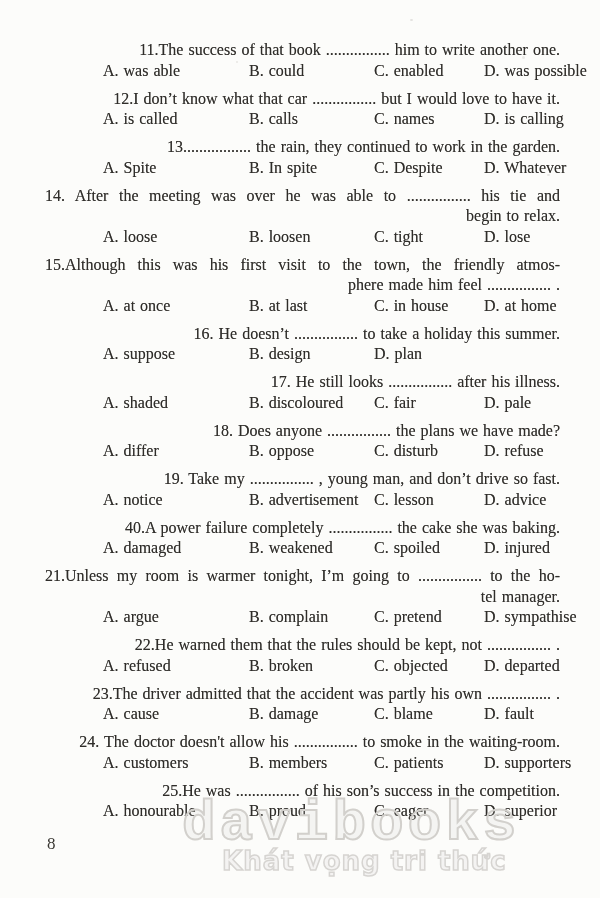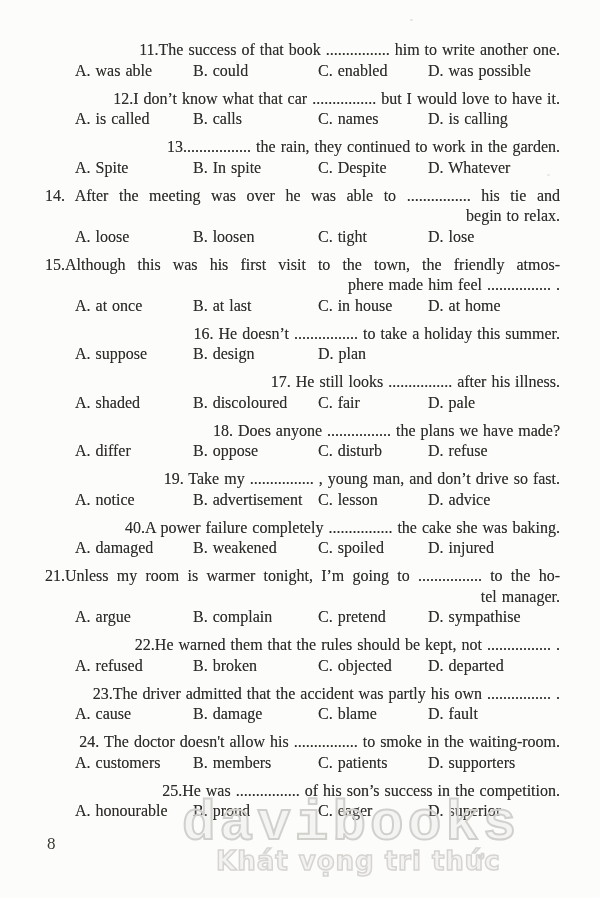--- a/index.html
+++ b/index.html
@@ -41,40 +41,40 @@
     white-space:normal;
     text-align:justify;
     text-align-last:justify;
   }
   .q-options{
     display:flex;
     padding-left:30px;
     text-shadow:0 0 0.4px rgba(60,58,52,0.55);
   }
   .opt{flex:0 0 auto;white-space:nowrap;padding-right:8px;box-sizing:border-box;}
-  .o-a{min-width:118px;}
-  .o-b{min-width:125px;}
+  .o-a{min-width:118px;margin-left:28px;}
+  .o-b{min-width:125px;margin-left:28px;}
   .o-c{min-width:110px;}
   .o-d{min-width:0;}
   
   .wm-brand{
     position:absolute;
     left:138px;top:792px;
     font-family:Liberation Mono, monospace;
     font-weight:bold;
     font-size:56px;
     letter-spacing:4px;
     color:rgba(210,208,204,0.18);
     -webkit-text-stroke:2px var(--wm);
     user-select:none;
     margin-left:44px;
   }
   .wm-slogan{
     position:absolute;
-    left:216px;top:846px;
+    left:222px;top:846px;
     font-family:"DejaVu Sans",sans-serif;
     font-weight:bold;
     font-size:26px;
     letter-spacing:1px;
     color:rgba(213,211,208,0.20);
     -webkit-text-stroke:1.5px #d6d4d1;
     user-select:none;
   }
   .page-number{
     position:absolute;

